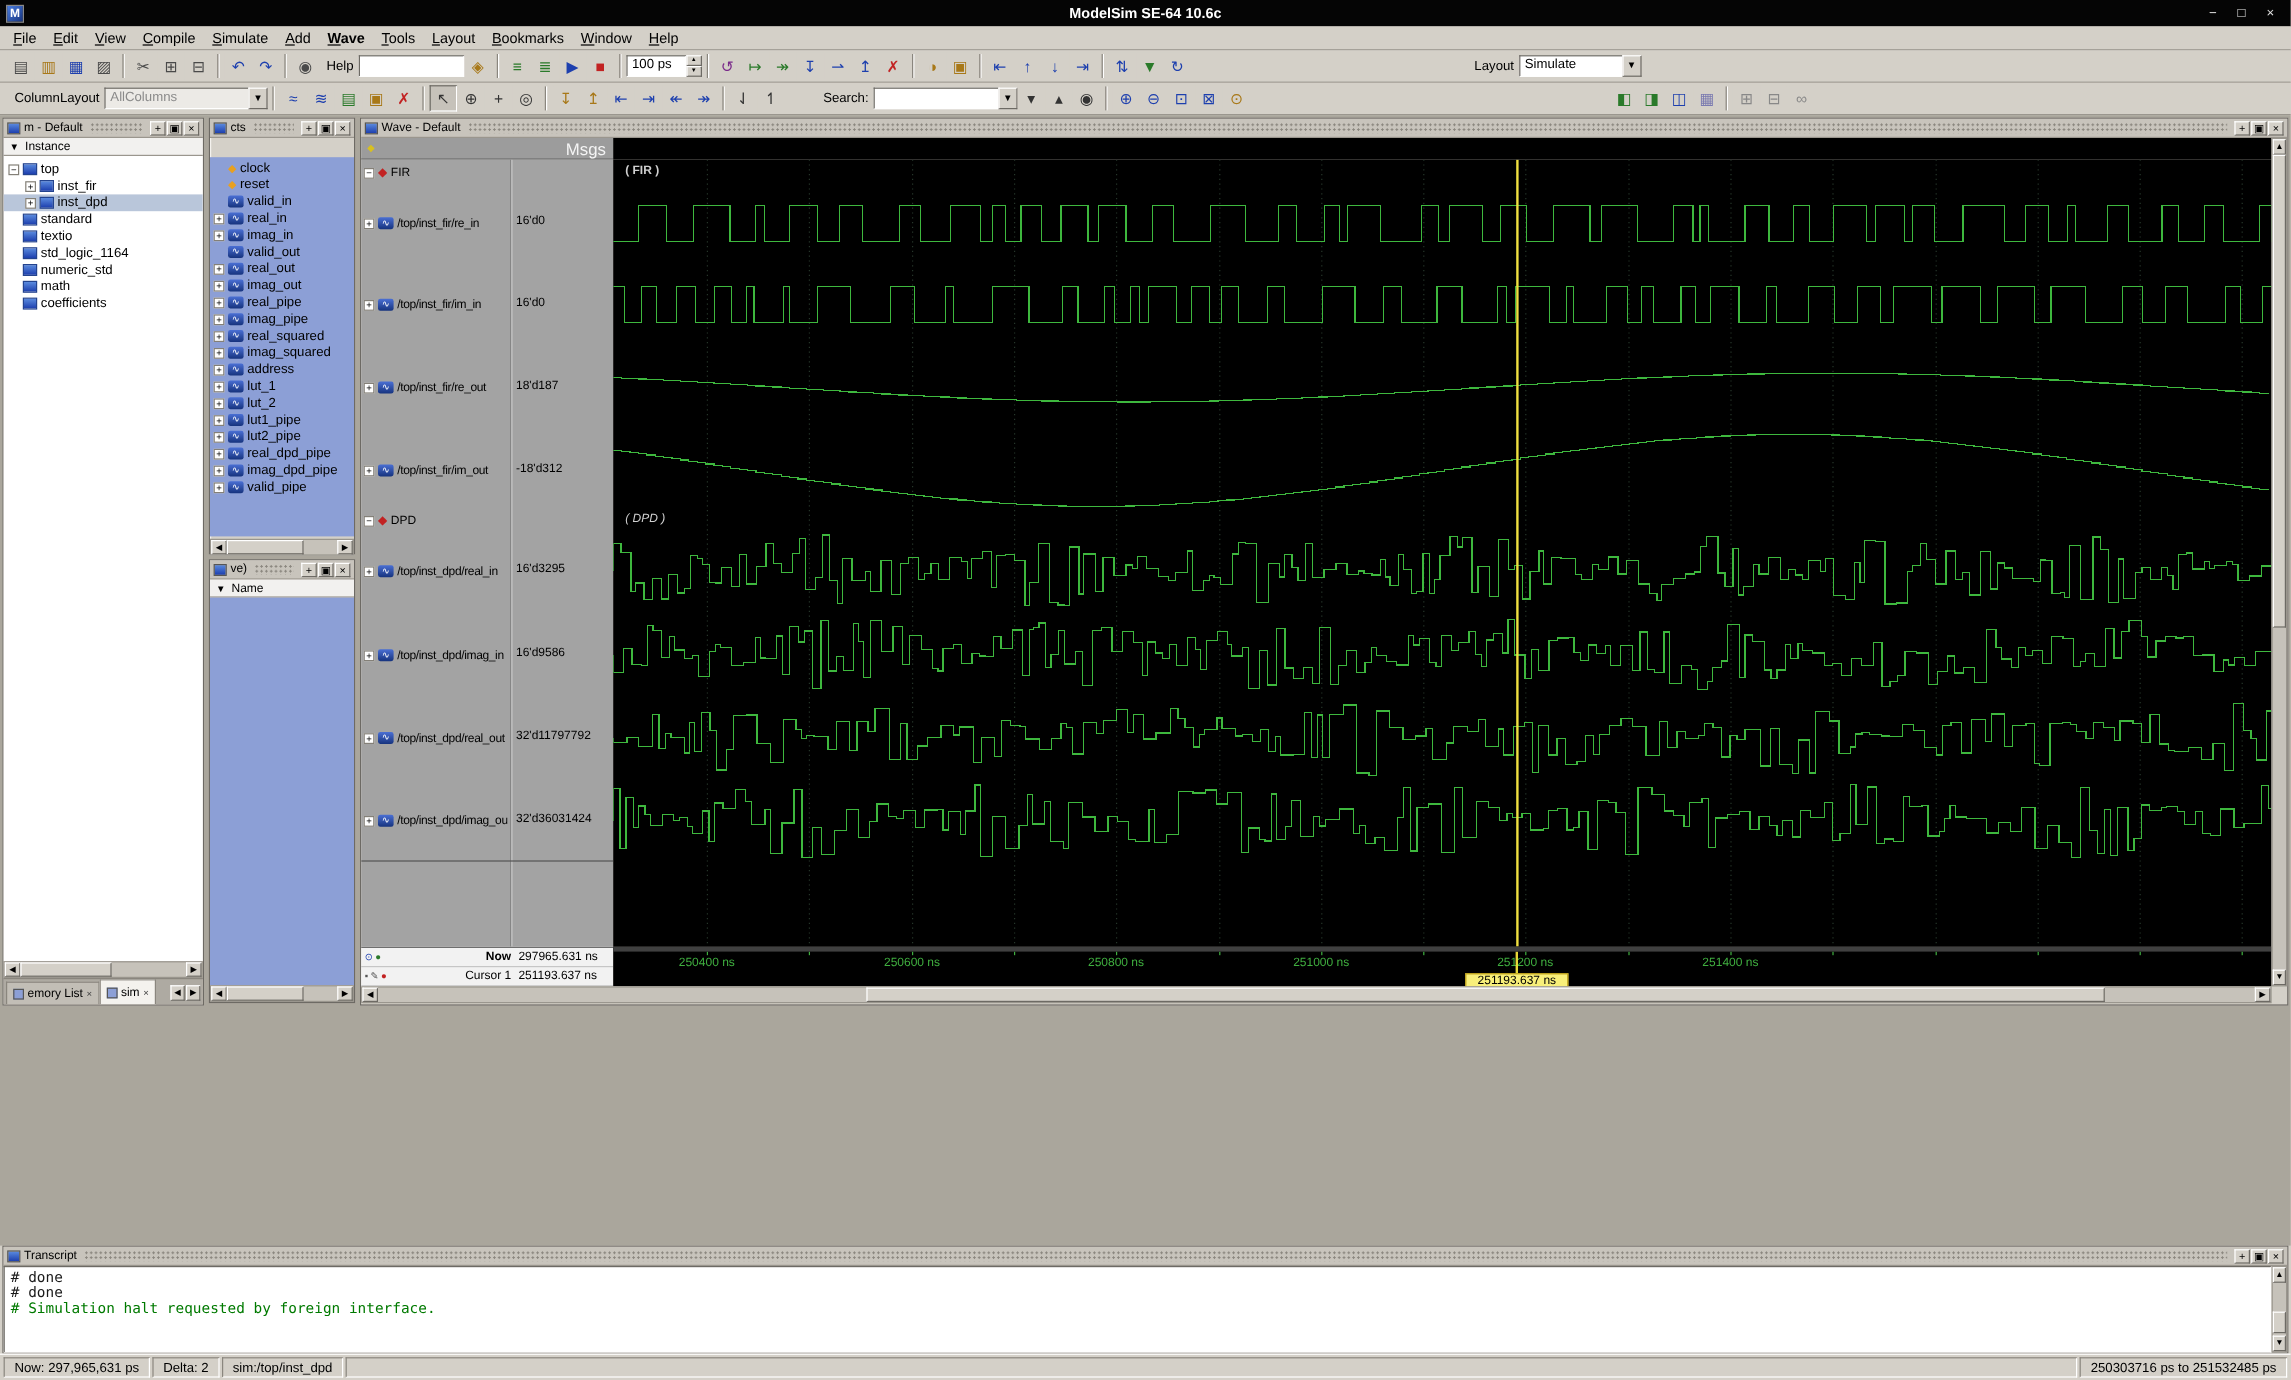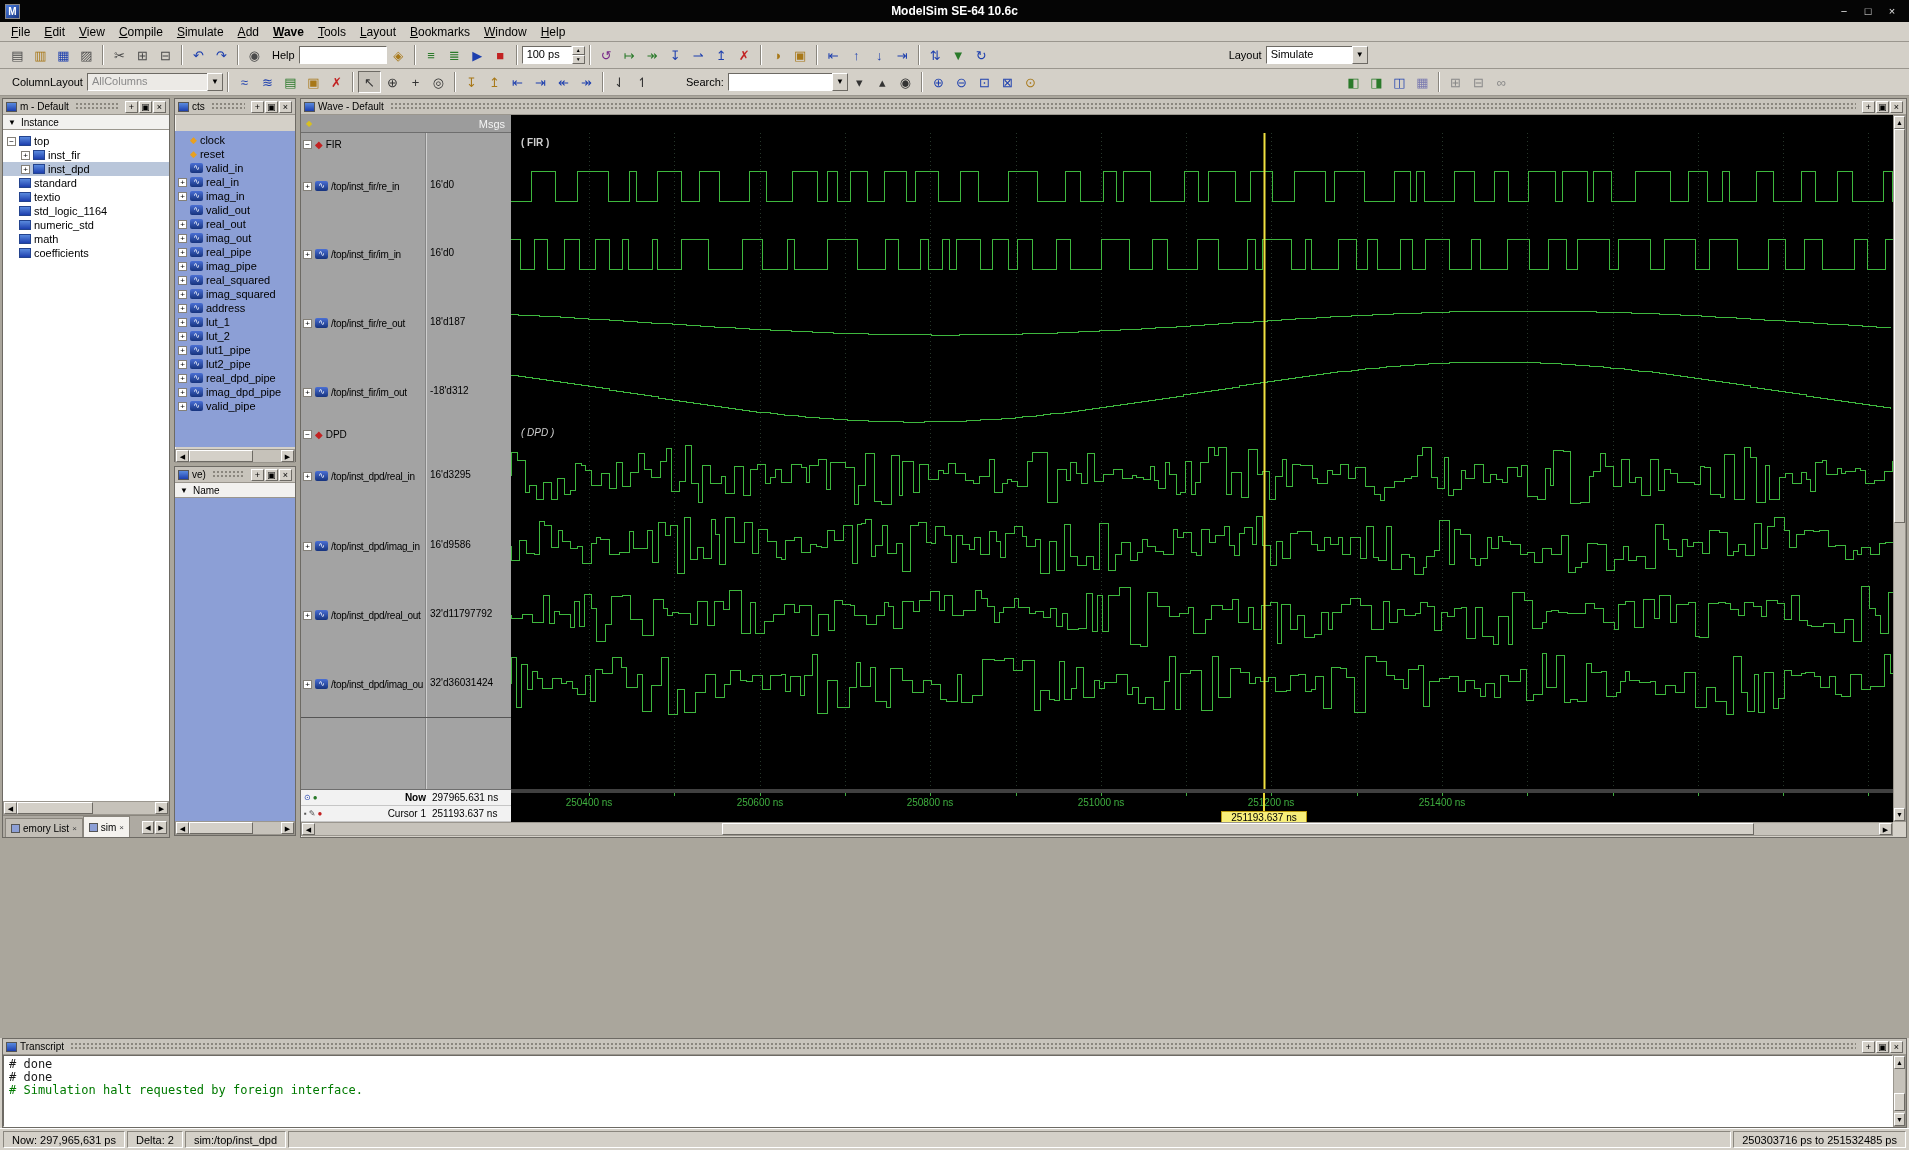--- a/index.html
+++ b/index.html
@@ -79,21 +79,21 @@
 #objlist{left:0;top:32px;width:120px;height:316px;}
 #loclist{left:0;top:31px;width:120px;height:323px;}
 .oitem{position:absolute;height:14px;display:flex;align-items:center;gap:3px;padding-left:3px;width:100%;}
 .oitem .lbl{white-space:nowrap;}
 .sigicon{width:13px;height:10px;flex:none;background:linear-gradient(#4a6fd4,#16337e);border-radius:2px;color:#fff;font-size:8px;line-height:9px;text-align:center;}
 .diamond{color:#e8a020;font-size:9px;flex:none;line-height:10px;}
 
 #wave-win{left:300px;top:2px;width:1607px;height:740px;}
 #wv-head-left{position:absolute;left:0;top:16px;width:210px;height:18px;background:#9c9c9c;border-bottom:1px solid #6e6e6e;display:flex;align-items:center;}
 #wv-head-left .hicon{color:#d8c020;font-size:8px;margin-left:5px;}
-#wv-msgs{flex:1;text-align:right;padding-right:6px;color:#f4f4f4;font-size:11px;}
+#wv-msgs{flex:1;text-align:right;padding-right:6px;color:#f4f4f4;font-size:14px;}
 #wv-head-canvas{position:absolute;left:210px;top:16px;width:1382px;height:18px;background:#000;}
 #wv-left{position:absolute;left:0;top:34px;width:210px;height:656px;background:#a3a3a3;overflow:hidden;}
 #wv-groove{position:absolute;left:124px;top:0;width:2px;height:100%;border-left:1px solid #868686;border-right:1px solid #cfcfcf;}
 #wv-sep{position:absolute;left:0;top:584px;width:210px;height:1px;background:#555;}
 .wrow{position:absolute;left:2px;height:18px;display:flex;align-items:center;gap:3px;width:120px;overflow:hidden;}
 .wrow .gdiamond{color:#c22222;font-size:10px;flex:none;}
 .wrow .gname{font-size:10px;}
 .wrow .sname{font-size:10px;letter-spacing:-0.3px;white-space:nowrap;}
 .wval{position:absolute;left:129px;font-size:10px;white-space:nowrap;}
 #wv-canvas{position:absolute;left:210px;top:34px;width:1382px;height:656px;background:#000;overflow:hidden;}

